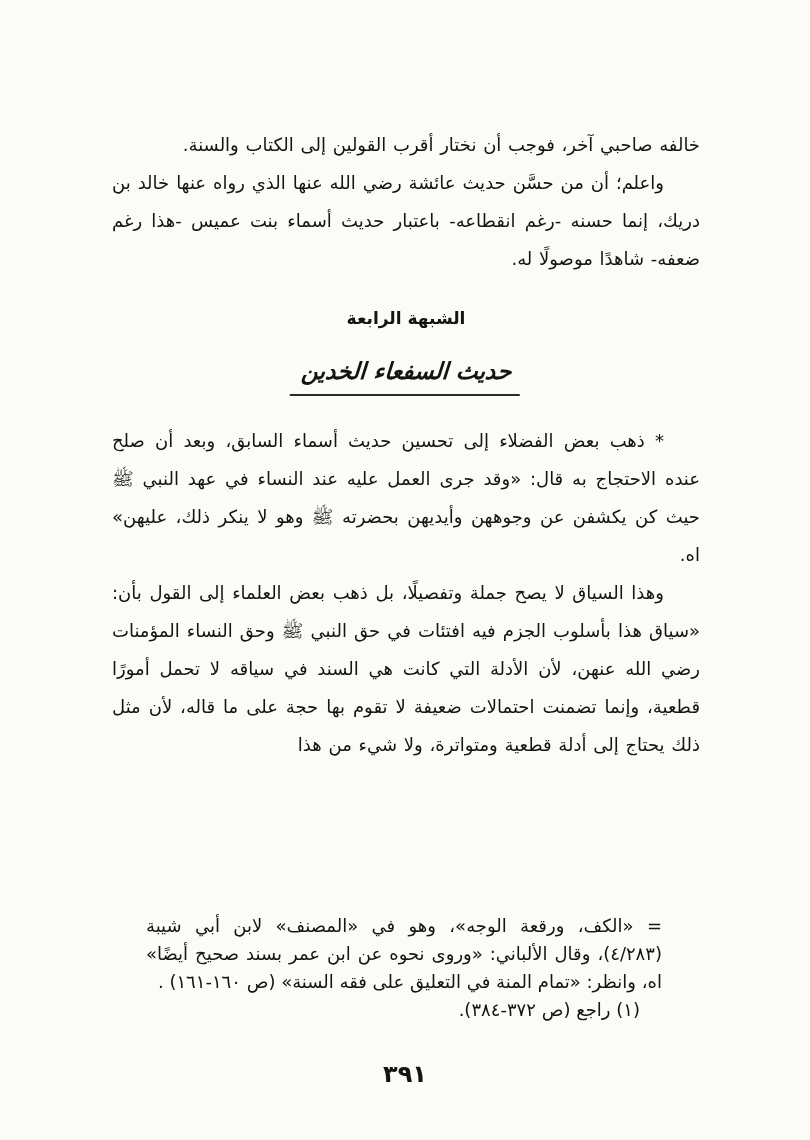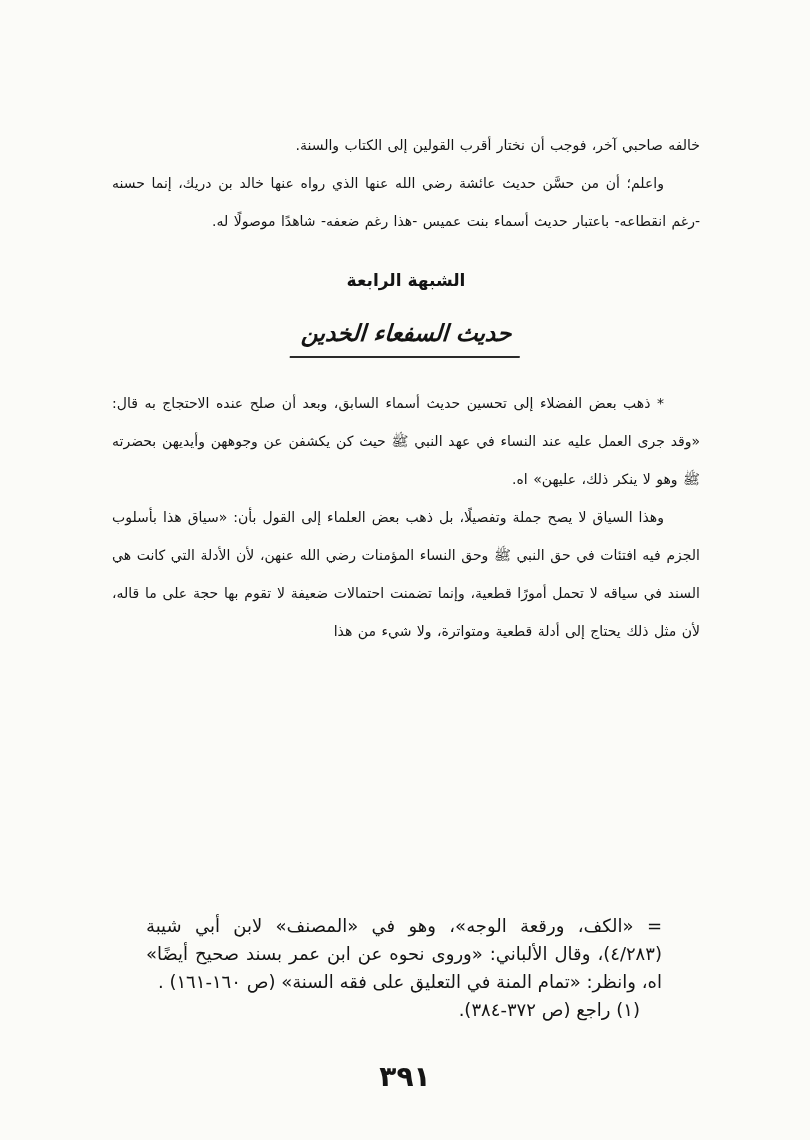--- a/index.html
+++ b/index.html
@@ -21,21 +21,21 @@
     height: 1140px;
     direction: rtl;
   }
   .content {
     position: absolute;
     top: 126px;
     right: 110px;
     left: 112px;
   }
   p.body-par {
-    font-size: 14px;
+    font-size: 18px;
     line-height: 38px;
     text-align: justify;
     text-align-last: right;
     margin: 0;
     word-spacing: 1px;
   }
   p.indent {
     text-indent: 36px;
   }
   .section-heading {
@@ -75,21 +75,21 @@
     margin: 0;
     text-align: right;
     padding-right: 22px;
   }
   .pagenum {
     position: absolute;
     top: 1060px;
     left: 0;
     width: 810px;
     text-align: center;
-    font-size: 28px;
+    font-size: 24px;
     font-weight: bold;
     letter-spacing: 2px;
   }
 </style>
 </head>
 <body>
 
 <div class="page">
 
   <div class="content">

